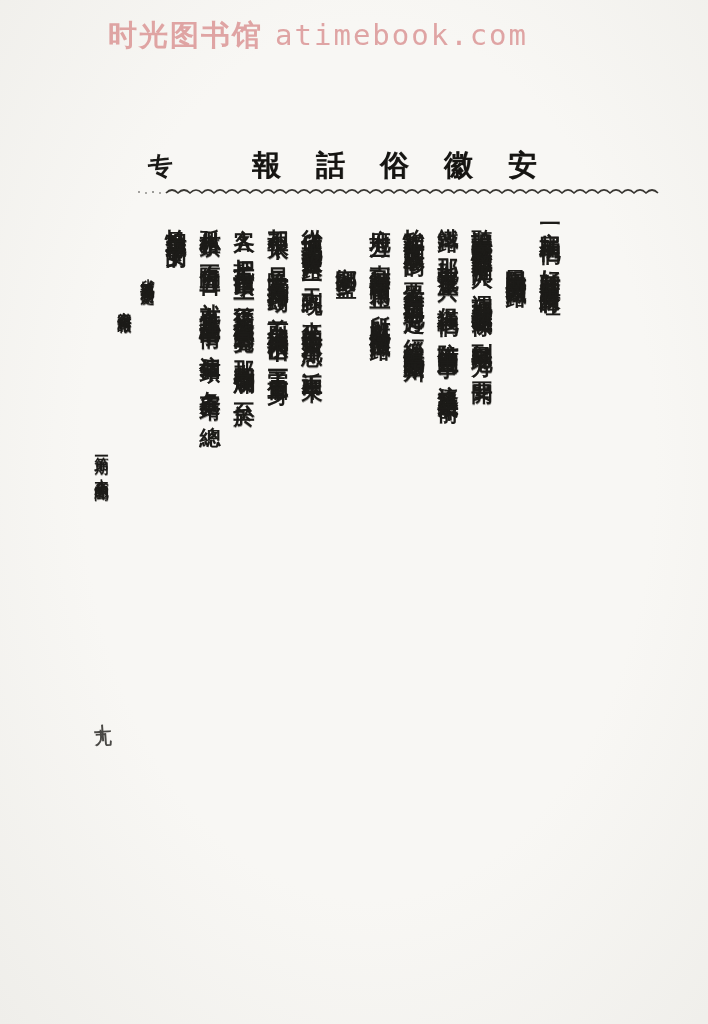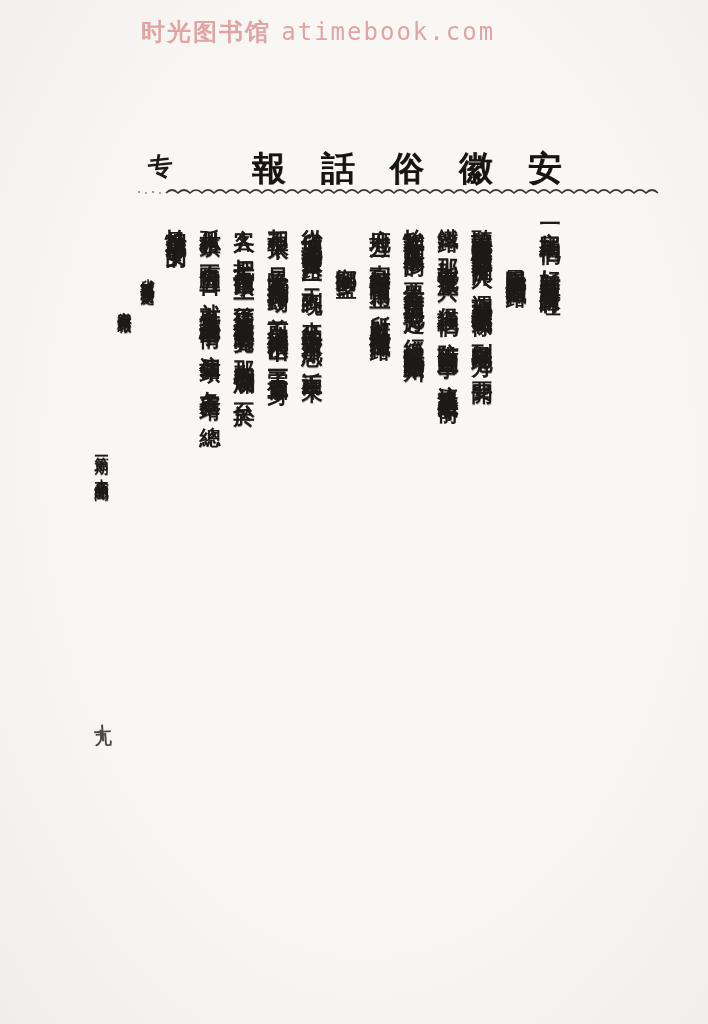--- a/index.html
+++ b/index.html
@@ -4,27 +4,27 @@
 <style>
   html,body{margin:0;padding:0;}
   body{
     width:708px;height:1024px;position:relative;overflow:hidden;
     background:radial-gradient(ellipse at 52% 45%, #f8f7f4 55%, #efeeea 100%);
     font-family:"Liberation Serif","DejaVu Serif",serif;
   }
   .watermark{
     position:absolute;top:16px;left:0;width:636px;text-align:center;
     font-family:"DejaVu Sans","Liberation Sans",sans-serif;
-    font-size:24px;font-weight:600;letter-spacing:2px;
+    font-size:29px;font-weight:600;letter-spacing:2px;
     color:#d98e8e;opacity:.78;white-space:nowrap;
   }
   .watermark .wm-en{font-family:"DejaVu Sans Mono","Liberation Mono",monospace;font-weight:500;}
   .masthead-title{
     position:absolute;left:252px;top:146px;
-    font-size:34px;font-weight:800;letter-spacing:35px;
+    font-size:29px;font-weight:800;letter-spacing:35px;
     color:#161512;white-space:nowrap;
     text-shadow:.4px .4px 0 rgba(0,0,0,.45);
   }
   .masthead-mark{
     position:absolute;left:148px;top:150px;
     font-size:25px;font-weight:700;color:#1b1a17;
     transform:rotate(-6deg);
   }
   .wavy{position:absolute;left:136px;top:184px;}
   .text-block{

